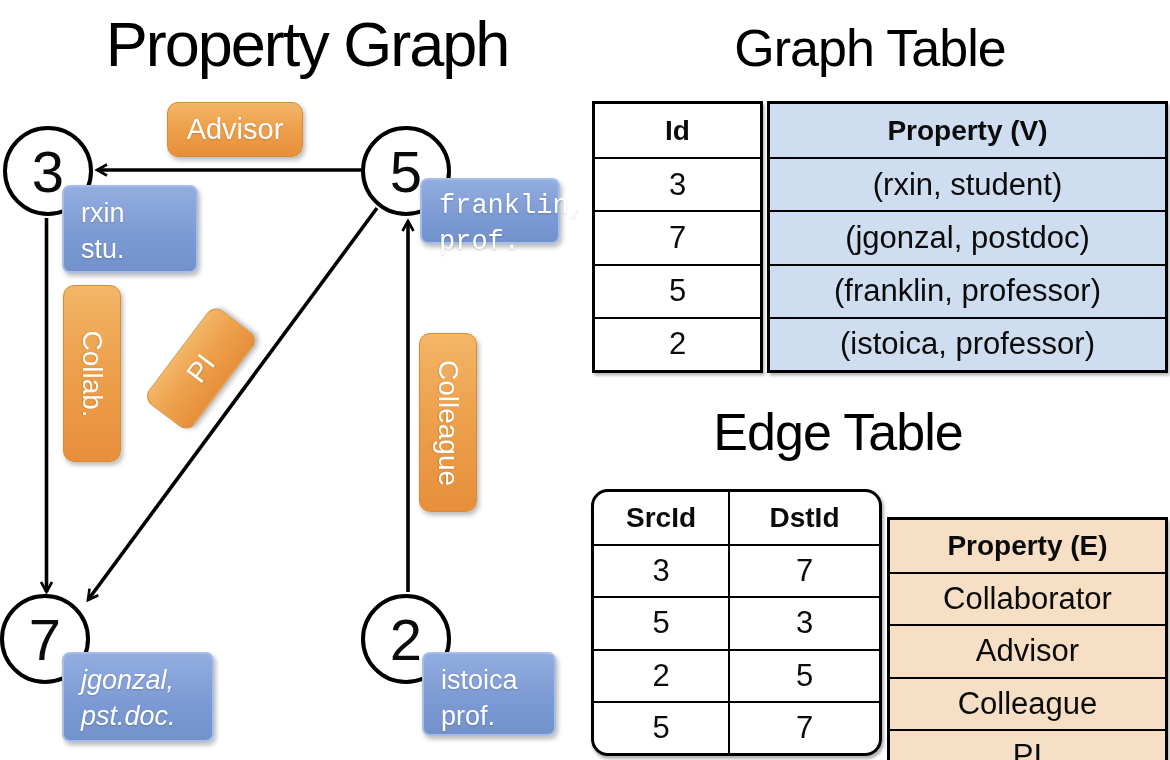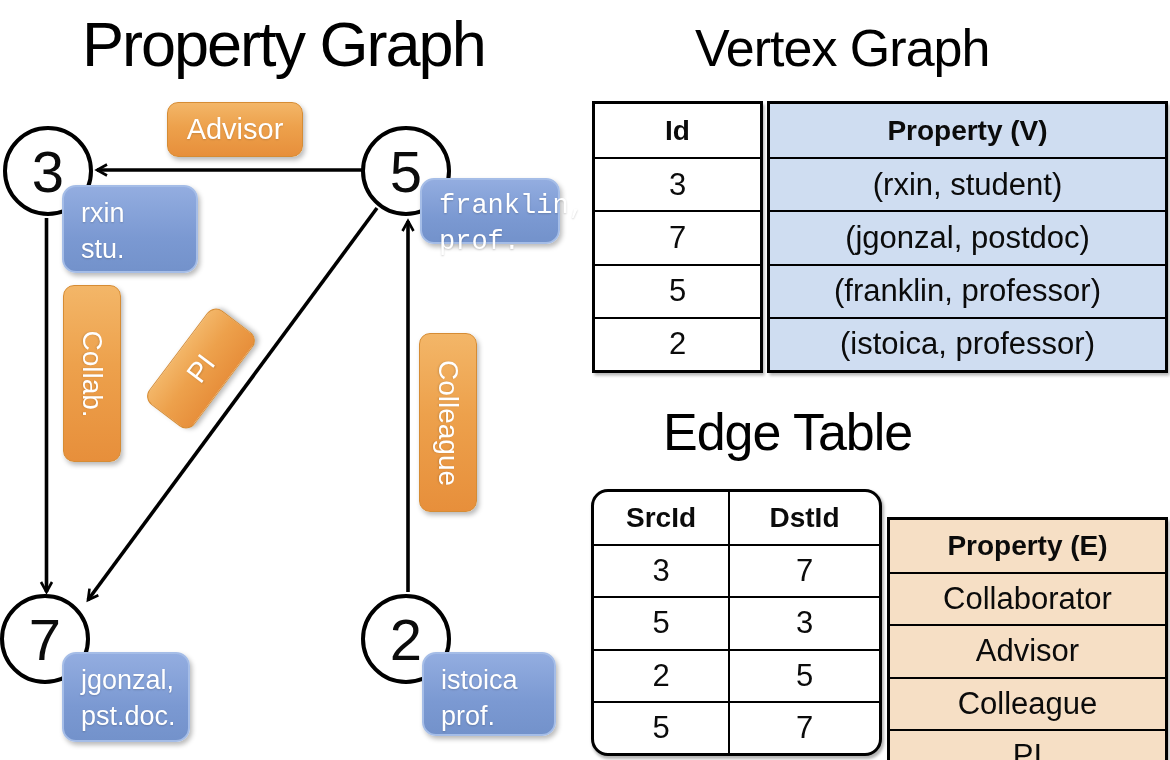--- a/index.html
+++ b/index.html
@@ -1,50 +1,50 @@
 <!DOCTYPE html>
 <html><head>
 <meta charset="utf-8">
 <style>
   html,body{margin:0;padding:0;background:#fff;}
   #canvas{
     position:relative;width:1170px;height:760px;background:#ffffff;
     font-family:"Liberation Sans", sans-serif;color:#0b0b0b;overflow:hidden;
   }
   
-  .fig-title{position:absolute;text-align:left;white-space:nowrap;color:#000;}
+  .fig-title{position:absolute;text-align:center;white-space:nowrap;color:#000;}
   #title-graph{left:82px;top:8px;width:450px;font-size:63px;letter-spacing:-2px;}
   #title-vt{left:695px;top:18px;width:350px;font-size:52px;letter-spacing:-1px;}
   #title-et{left:663px;top:402px;width:350px;font-size:52px;letter-spacing:-1px;}
 
   
   #edges{position:absolute;left:0;top:0;z-index:1;}
 
   
   .vnode{
     position:absolute;width:90px;height:90px;box-sizing:border-box;
     border:4px solid #000;border-radius:50%;background:#fff;
     display:flex;align-items:center;justify-content:center;
     font-size:58px;z-index:2;
   }
   #v3{left:3px;top:126px;}  #v5{left:361px;top:126px;}
   #v7{left:0px;top:594px;}  #v2{left:361px;top:594px;}
 
   
   .nlabel{
-    position:absolute;z-index:4;box-sizing:border-box;border-radius:14px;
+    position:absolute;z-index:4;box-sizing:border-box;border-radius:8px;
     border:2px solid #a5bde7;
     background:linear-gradient(180deg,#93ade0 0%,#7b99d2 60%,#7392cb 100%);
     box-shadow:2px 3px 5px rgba(0,0,0,.28);
     color:#fff;font-size:27px;line-height:36px;padding:8px 6px 6px 17px;
     text-shadow:0 1px 2px rgba(0,0,0,.18);
   }
   #nl3{left:62px;top:185px;width:136px;height:88px;}
   #nl5{left:420px;top:178px;width:140px;height:66px;font-family:Liberation Mono, monospace;}
-  #nl7{left:62px;top:652px;width:128px;height:90px;}
+  #nl7{left:62px;top:652px;width:152px;height:90px;font-style:italic;}
   #nl2{left:422px;top:652px;width:134px;height:84px;}
 
   
   .elabel{
     position:absolute;z-index:3;box-sizing:border-box;border-radius:11px;
     border:1px solid #d68c34;
     background:linear-gradient(180deg,#f3b668 0%,#eda14c 45%,#e78f3b 100%);
     box-shadow:2px 3px 5px rgba(0,0,0,.28);
     color:#fff;display:flex;align-items:center;justify-content:center;
     font-size:29px;text-shadow:0 1px 2px rgba(0,0,0,.15);
@@ -72,21 +72,21 @@
   .rows1 .cell:first-child{border-top:none;border-radius:9px;}
   .cols2 .cell:nth-child(-n+2){border-top:none;}
   .cols2 .cell:nth-child(even){border-left:2.5px solid #000;}
 </style>
 </head>
 <body>
 
 <div id="canvas">
 
   <div class="fig-title" id="title-graph">Property Graph</div>
-  <div class="fig-title" id="title-vt">Vertex Graph</div>
+  <div class="fig-title" id="title-vt">Graph Table</div>
   <div class="fig-title" id="title-et">Edge Table</div>
 
   <svg id="edges" width="585" height="760" viewBox="0 0 585 760">
     <defs>
       <marker id="arw" markerUnits="userSpaceOnUse" markerWidth="18" markerHeight="18" refX="12" refY="7" orient="auto">
         <polyline points="2,1.5 12,7 2,12.5" fill="none" stroke="#000" stroke-width="2.6"></polyline>
       </marker>
     </defs>
     <line x1="362" y1="170" x2="97" y2="170" stroke="#000" stroke-width="3.6" marker-end="url(#arw)"></line>
     <line x1="46.5" y1="218" x2="46.5" y2="592" stroke="#000" stroke-width="3.6" marker-end="url(#arw)"></line>

